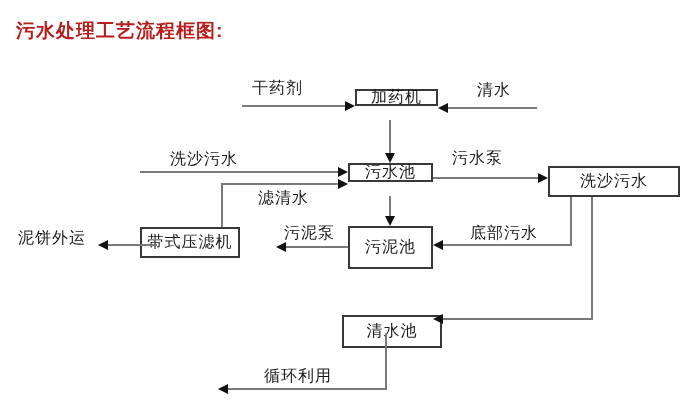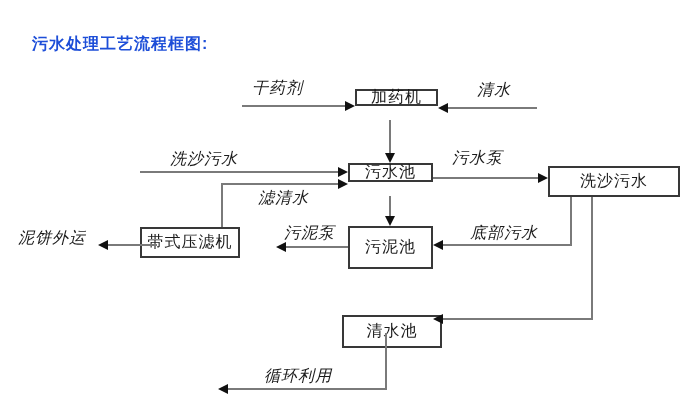--- a/index.html
+++ b/index.html
@@ -6,37 +6,36 @@
   .canvas{
     position:relative;
     width:700px;height:420px;
     background:#ffffff;
     font-family:"Liberation Sans","DejaVu Sans",sans-serif;
     color:#1a1a1a;
     overflow:hidden;
   }
   .title{
     position:absolute;left:16px;top:18px;
-    font-size:16px;font-weight:bold;color:#1d4ed8;
-    margin:16px;letter-spacing:1px;white-space:nowrap;
+    font-size:19px;font-weight:bold;color:#b91c1c;
+    margin:0;letter-spacing:1px;white-space:nowrap;
   }
   .node{
     position:absolute;
     border:2px solid #383838;
     background:#ffffff;
     display:flex;align-items:center;justify-content:center;
     font-size:16px;color:#1a1a1a;
     white-space:nowrap;box-sizing:border-box;
     letter-spacing:1px;
   }
   .elabel{
     position:absolute;
     font-size:16px;color:#1a1a1a;white-space:nowrap;
     letter-spacing:1px;
-    font-style:italic;
   }
   .hl{position:absolute;height:2px;background:#7a7a7a;}
   .vl{position:absolute;width:2px;background:#7a7a7a;}
   .ar{position:absolute;width:0;height:0;}
   .ar-r{border-top:5px solid transparent;border-bottom:5px solid transparent;border-left:10px solid #111;}
   .ar-l{border-top:5px solid transparent;border-bottom:5px solid transparent;border-right:10px solid #111;}
   .ar-d{border-left:5px solid transparent;border-right:5px solid transparent;border-top:10px solid #111;}
 </style>
 </head>
 <body>

